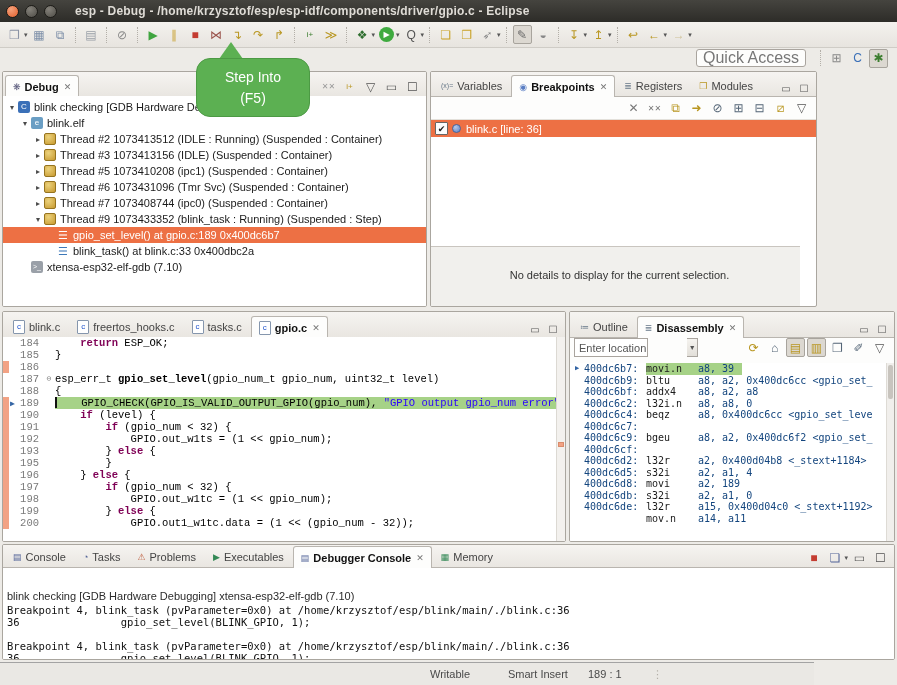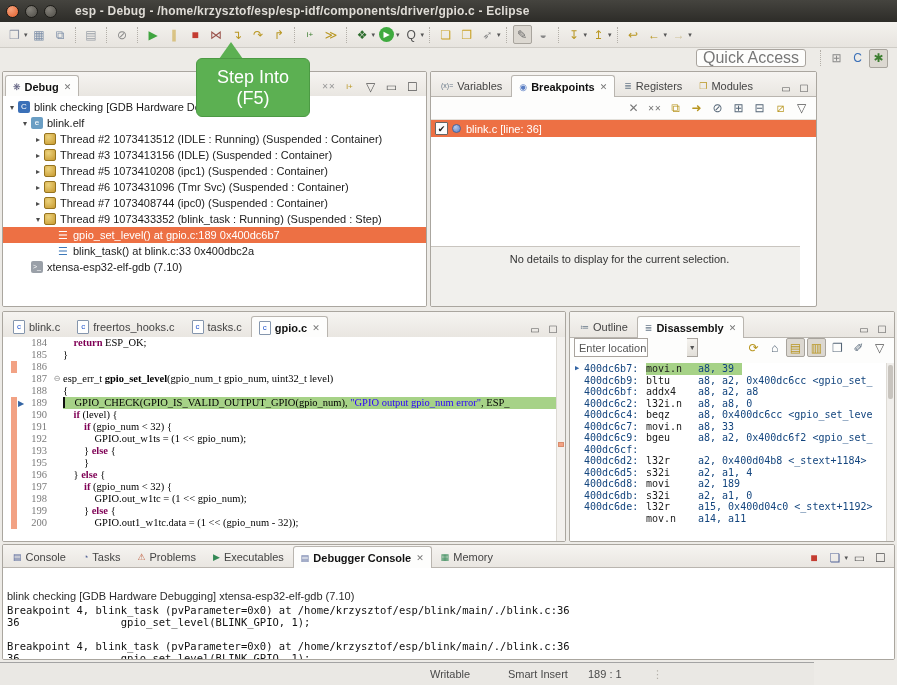--- a/index.html
+++ b/index.html
@@ -54,24 +54,24 @@
   .ic-stack-frame{background:transparent;color:#3d78b8;font-size:11px;}
   .trow.selected .ic-stack-frame{color:#fff;}
   .ic-gdb{background:#9aa0a8;font-size:7px;}
   
   #bp-toolbar{height:22px;background:#fdfdfc;border-bottom:1px solid #e3e0da;display:flex;align-items:center;justify-content:flex-end;padding-right:4px;}
   .bprow{height:17px;display:flex;align-items:center;background:#ED7044;color:#fff;padding-left:4px;}
   .checkbox{width:11px;height:11px;background:#fcfcfc;border:1px solid #666;border-radius:1px;
     display:inline-flex;align-items:center;justify-content:center;font-size:9px;color:#222;margin-right:4px;flex:none;}
   .bp-dot{width:9px;height:9px;border-radius:50%;background:radial-gradient(circle at 35% 30%,#b8c9e8,#5b7fc4);border:1px solid #46649c;box-sizing:border-box;margin-right:5px;flex:none;}
   #bp-detail{position:absolute;left:0;right:16px;bottom:0;height:60px;background:#f1f0ed;border-top:1px solid #c9c5bf;
-    color:#333;padding:6px 0 0 8px;box-sizing:border-box;}
+    color:#333;padding:22px 0 0 8px;box-sizing:border-box;}
   
   #editor-body{position:absolute;left:0;right:0;top:25px;bottom:0;background:#fff;overflow:hidden;
-    font-family:Liberation Serif, serif;font-size:10.5px;padding-left:8px;}
+    font-family:Liberation Mono, monospace;font-size:10.5px;}
   .ed-line{display:flex;height:12px;line-height:12px;white-space:pre;position:relative;}
   .ed-diff{width:6px;flex:none;}
   .ed-diff.mark{background:#F2A284;}
   .ed-ln{width:30px;flex:none;text-align:right;color:#7a7a7a;padding-right:4px;}
   .ed-fold{width:12px;flex:none;color:#888;font-size:8px;text-align:center;}
   .ed-code{flex:1;color:#000;}
   .ed-line.current .ed-code{background:#A6D287;}
   .kw{color:#7f0055;font-weight:bold;}
   .str{color:#2A00FF;}
   .fnb{font-weight:bold;}
@@ -100,21 +100,21 @@
   #console-body{position:absolute;left:0;right:0;top:22px;bottom:0;background:#fff;overflow:hidden;margin-top:20px;}
   #console-header-line{font-size:11px;color:#2b2b2b;padding:3px 0 2px 4px;}
   #console-output{font-family:"DejaVu Sans Mono","Liberation Mono",monospace;font-size:10.5px;color:#111;padding-left:4px;}
   .con-line{height:12px;line-height:12px;white-space:pre;}
   
   #statusbar{position:absolute;left:0;top:662px;width:814px;height:23px;background:#EAE8E4;
     border-top:1px solid #a3a3a3;color:#4a4a4a;}
   #statusbar span{position:absolute;top:5px;}
   
   #tooltip{position:absolute;left:196px;top:58px;width:112px;height:57px;background:#5CB052;
-    border:1px solid #4C9A44;border-radius:6px;z-index:50;color:#fff;font-size:18px;
+    border:1px solid #4C9A44;border-radius:14px;z-index:50;color:#fff;font-size:14px;
     display:flex;flex-direction:column;align-items:center;justify-content:center;line-height:21px;}
   #tooltip-arrow{position:absolute;left:219px;top:42px;width:0;height:0;z-index:50;
     border-left:12px solid transparent;border-right:12px solid transparent;border-bottom:17px solid #5CB052;}
 </style>
 </head>
 <body>
 
 <div id="window">
 
   <div id="titlebar">
@@ -384,21 +384,21 @@
           <span class="ticon" style="color: rgb(85, 102, 119);">✐</span>
           <span class="ticon" style="color: rgb(85, 85, 85);">▽</span>
         </div>
     </div>
     <div id="dis-body">
         <div class="dis-line"><span class="dis-ind">▶</span><span class="dis-addr">400dc6b7:</span><span class="dis-body-seg hl"><span class="dis-mn">movi.n</span><span class="dis-ops">a8, 39</span></span></div>
         <div class="dis-line"><span class="dis-ind"></span><span class="dis-addr">400dc6b9:</span><span class="dis-body-seg"><span class="dis-mn">bltu</span><span class="dis-ops">a8, a2, 0x400dc6cc &lt;gpio_set_</span></span></div>
         <div class="dis-line"><span class="dis-ind"></span><span class="dis-addr">400dc6bf:</span><span class="dis-body-seg"><span class="dis-mn">addx4</span><span class="dis-ops">a8, a2, a8</span></span></div>
         <div class="dis-line"><span class="dis-ind"></span><span class="dis-addr">400dc6c2:</span><span class="dis-body-seg"><span class="dis-mn">l32i.n</span><span class="dis-ops">a8, a8, 0</span></span></div>
         <div class="dis-line"><span class="dis-ind"></span><span class="dis-addr">400dc6c4:</span><span class="dis-body-seg"><span class="dis-mn">beqz</span><span class="dis-ops">a8, 0x400dc6cc &lt;gpio_set_leve</span></span></div>
-        <div class="dis-line"><span class="dis-ind"></span><span class="dis-addr">400dc6c7:</span><span class="dis-body-seg"><span class="dis-mn">movi.n</span><span class="dis-ops">a8, 33</span></span></div>
+        <div class="dis-line"><span class="dis-ind"></span><span class="dis-addr">400dc6c7:</span></div>
         <div class="dis-line"><span class="dis-ind"></span><span class="dis-addr">400dc6c9:</span><span class="dis-body-seg"><span class="dis-mn">bgeu</span><span class="dis-ops">a8, a2, 0x400dc6f2 &lt;gpio_set_</span></span></div>
         <div class="dis-line"><span class="dis-ind"></span><span class="dis-addr">400dc6cf:</span></div>
         <div class="dis-line"><span class="dis-ind"></span><span class="dis-addr">400dc6d2:</span><span class="dis-body-seg"><span class="dis-mn">l32r</span><span class="dis-ops">a2, 0x400d04b8 &lt;_stext+1184&gt;</span></span></div>
         <div class="dis-line"><span class="dis-ind"></span><span class="dis-addr">400dc6d5:</span><span class="dis-body-seg"><span class="dis-mn">s32i</span><span class="dis-ops">a2, a1, 4</span></span></div>
         <div class="dis-line"><span class="dis-ind"></span><span class="dis-addr">400dc6d8:</span><span class="dis-body-seg"><span class="dis-mn">movi</span><span class="dis-ops">a2, 189</span></span></div>
         <div class="dis-line"><span class="dis-ind"></span><span class="dis-addr">400dc6db:</span><span class="dis-body-seg"><span class="dis-mn">s32i</span><span class="dis-ops">a2, a1, 0</span></span></div>
         <div class="dis-line"><span class="dis-ind"></span><span class="dis-addr">400dc6de:</span><span class="dis-body-seg"><span class="dis-mn">l32r</span><span class="dis-ops">a15, 0x400d04c0 &lt;_stext+1192&gt;</span></span></div>
         <div class="dis-line"><span class="dis-ind"></span><span class="dis-addr"></span><span class="dis-body-seg"><span class="dis-mn">mov.n</span><span class="dis-ops">a14, a11</span></span></div>
       </div>
     <div class="vscroll" style="top:51px;bottom:0;">

